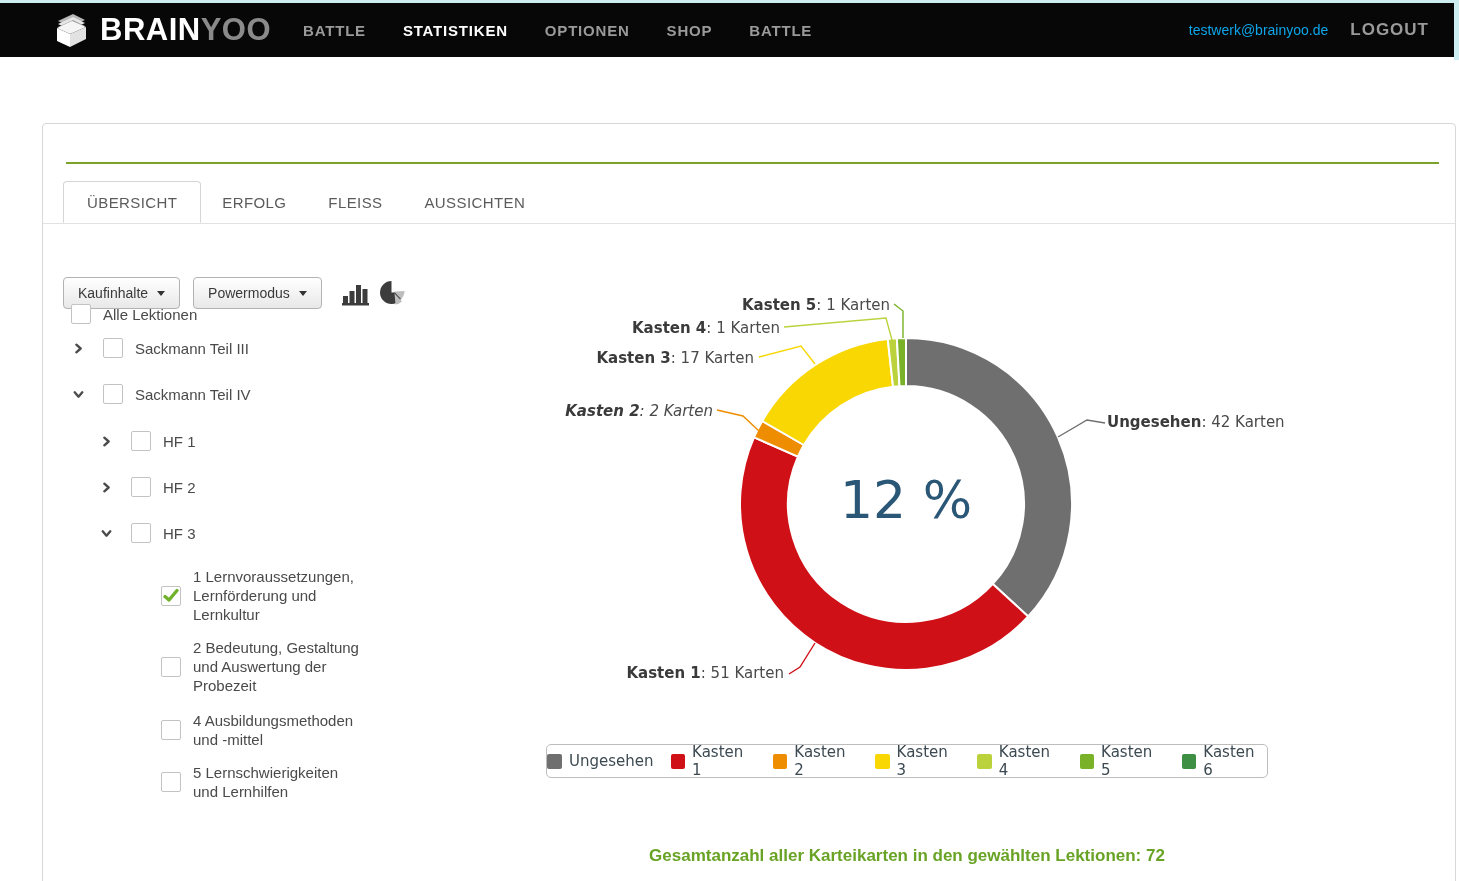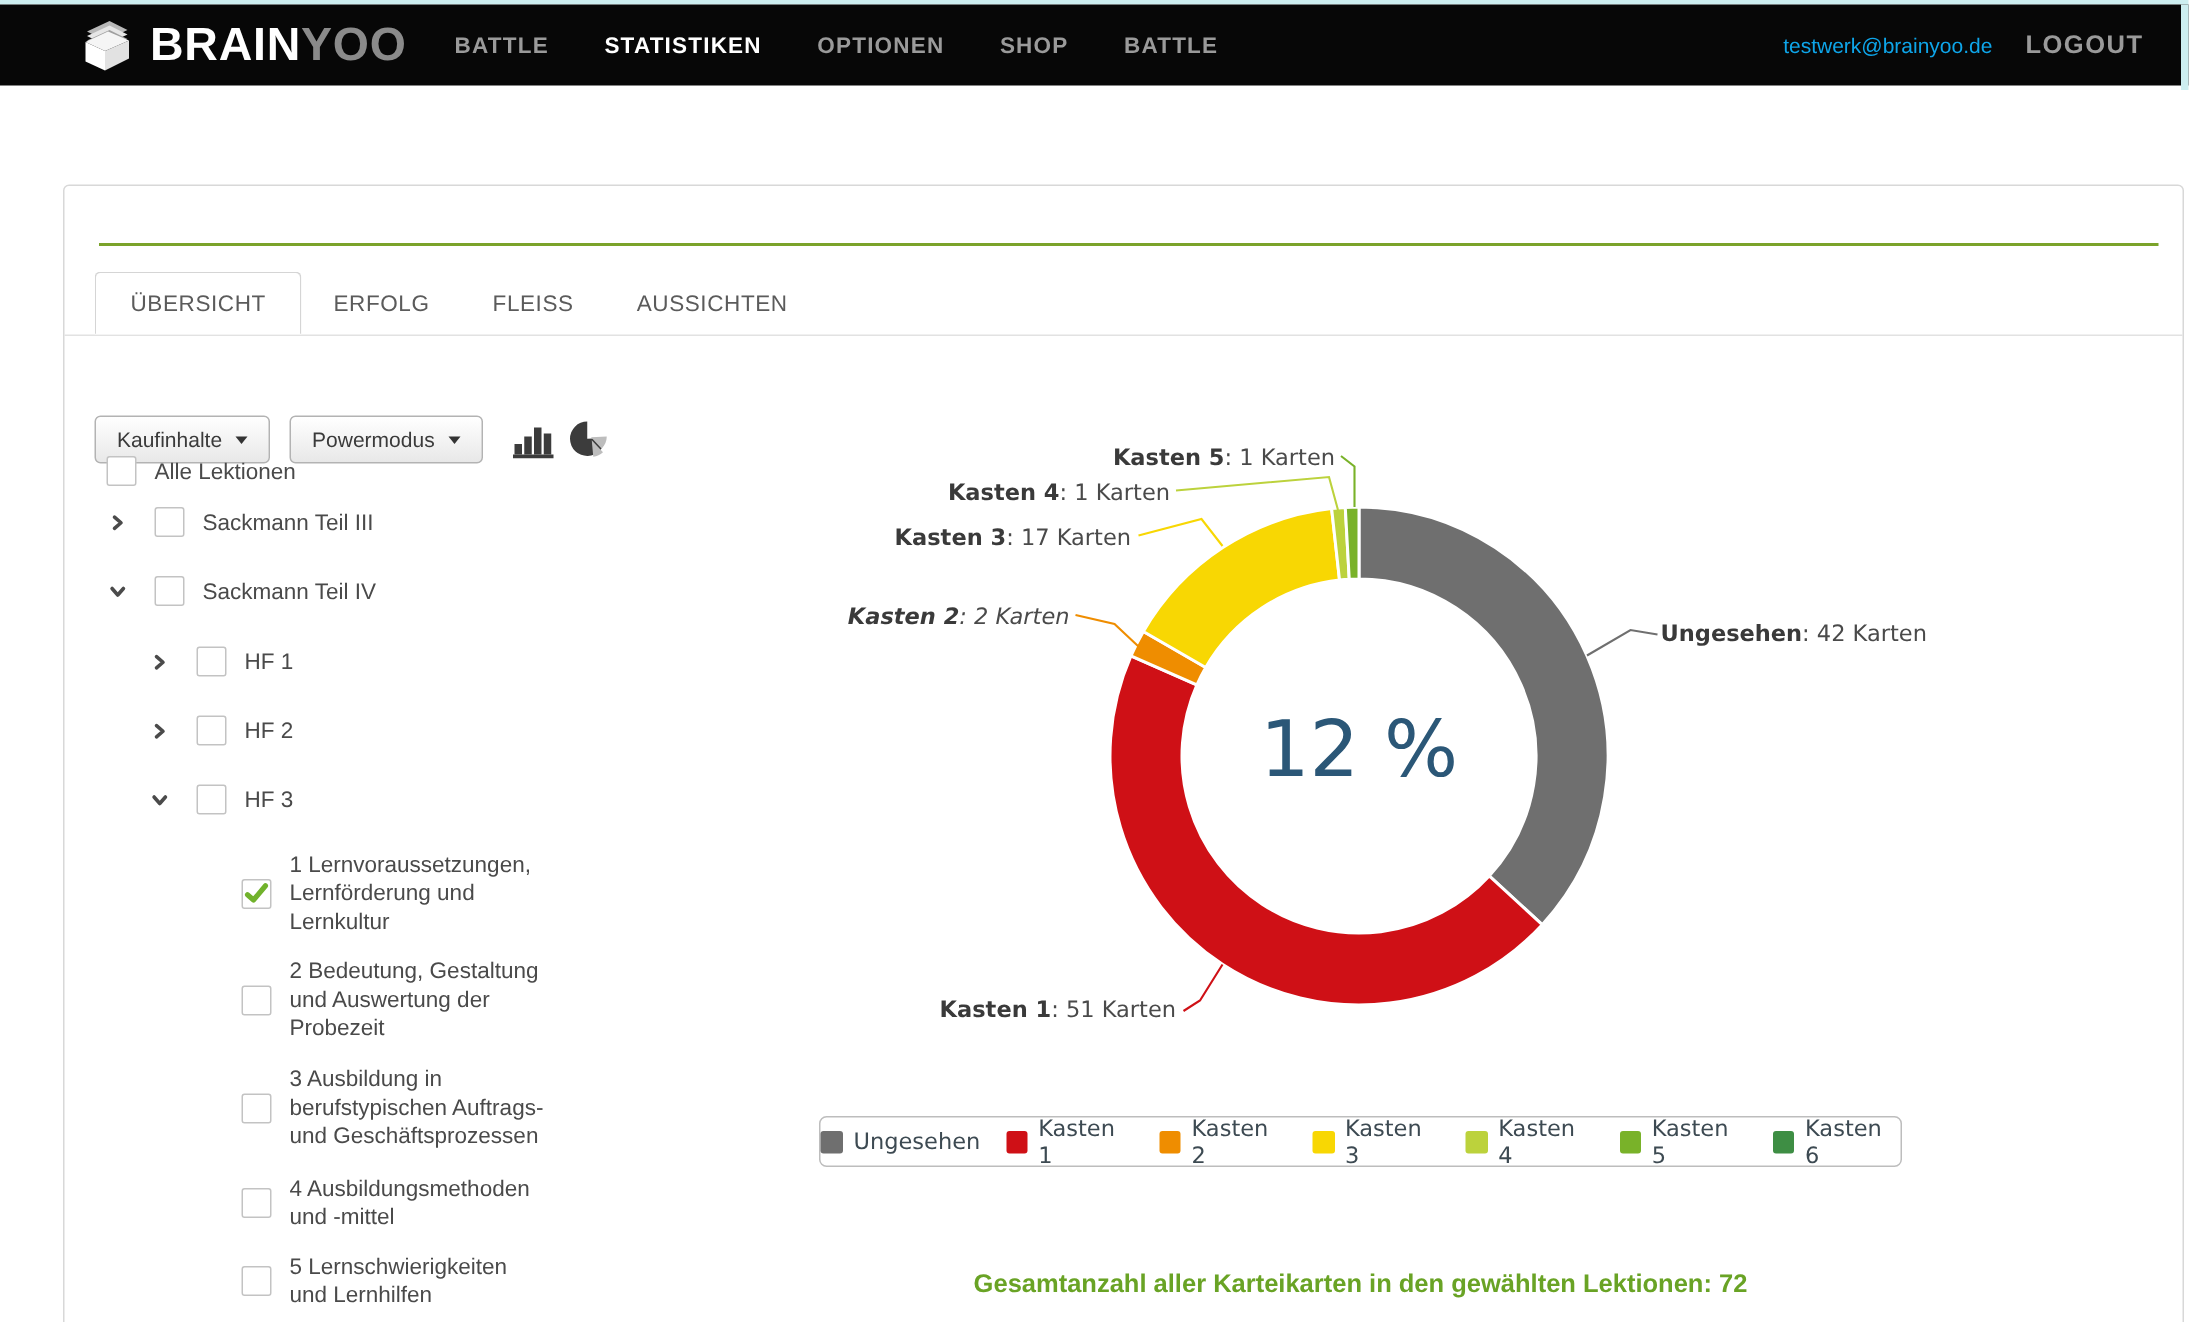--- a/index.html
+++ b/index.html
@@ -198,24 +198,20 @@
           <svg width="18" height="18" viewBox="0 0 18 18" style="position:absolute;left:0;top:0">
             <polyline points="3,9.5 7,13 15,3.5" fill="none" stroke="#71b22c" stroke-width="3.4" stroke-linecap="round" stroke-linejoin="round"></polyline>
           </svg>
         </span>
         <span class="t-label">1 Lernvoraussetzungen, Lernförderung und Lernkultur</span>
       </div>
       <div class="t-row leaf" style="padding-left: 98px; margin-top: 14px;">
         <span class="cbox"></span>
         <span class="t-label">2 Bedeutung, Gestaltung und Auswertung der Probezeit</span>
       </div>
-      <div class="t-row leaf" style="padding-left: 98px; margin-top: 15px;">
-        <span class="cbox"></span>
-        <span class="t-label">3 Ausbildung in berufstypischen Auftrags- und Geschäftsprozessen</span>
-      </div>
       <div class="t-row leaf" style="padding-left: 98px; margin-top: 16px;">
         <span class="cbox"></span>
         <span class="t-label">4 Ausbildungsmethoden und -mittel</span>
       </div>
       <div class="t-row leaf" style="padding-left: 98px; margin-top: 14px;">
         <span class="cbox"></span>
         <span class="t-label">5 Lernschwierigkeiten und Lernhilfen</span>
       </div>
     </div>
 

